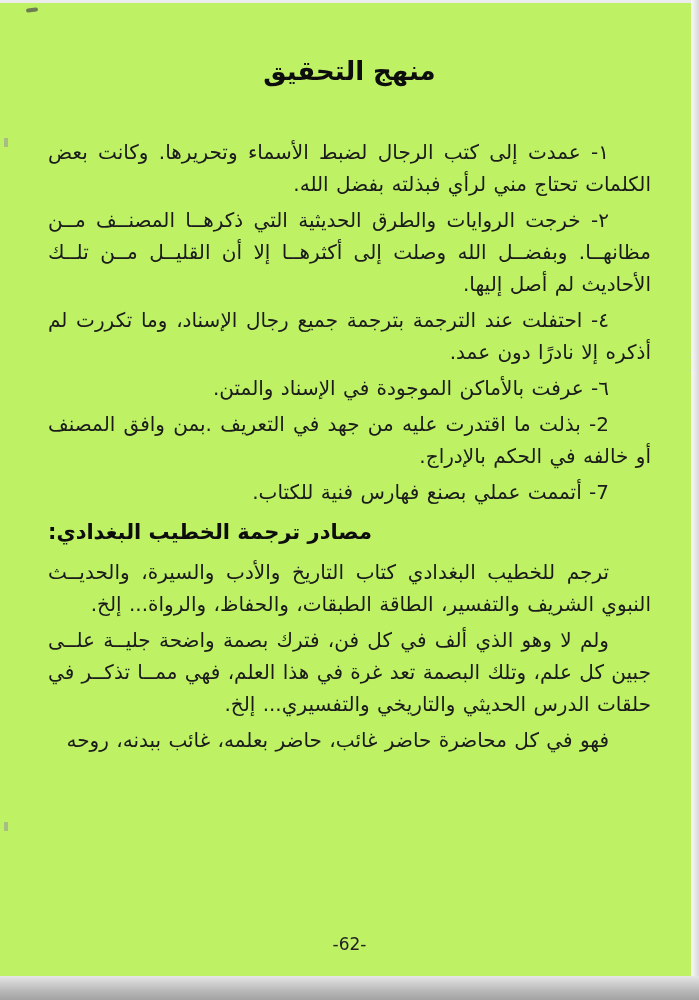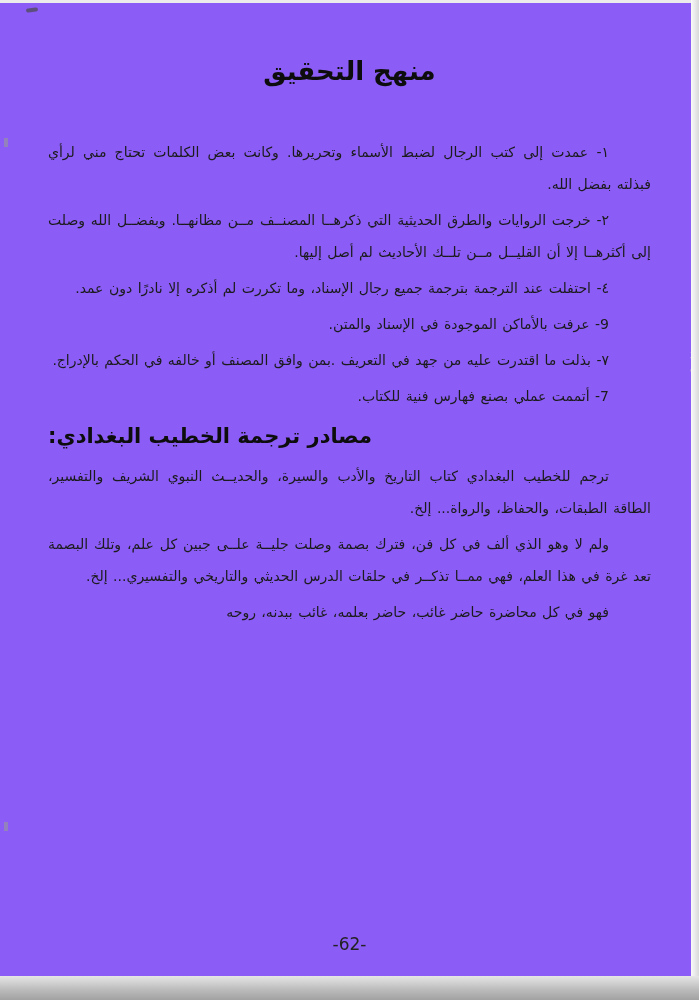--- a/index.html
+++ b/index.html
@@ -14,32 +14,32 @@
     overflow: hidden;
     font-family: "DejaVu Sans", sans-serif;
     color: #1b1b1b;
   }
   .page {
     position: absolute;
     inset: 0;
     box-sizing: border-box;
     padding: 56px 48px 16px 48px;
     direction: rtl;
-    background: #8b5cf6;
+    background: #bef264;
   }
   .title {
     text-align: center;
     font-size: 26px;
     font-weight: bold;
     letter-spacing: 0;
     margin: 0 0 50px 0;
     color: #0d0d0d;
   }
   .para {
-    font-size: 14px;
+    font-size: 20px;
     line-height: 32px;
     text-align: justify;
     margin: 0 0 4px 0;
     text-indent: 42px;
     word-spacing: 1px;
   }
   .section-heading {
     font-size: 21px;
     font-weight: bold;
     text-align: left;
@@ -112,28 +112,28 @@
 </head>
 <body>
 
 <div class="page">
 
   <h1 class="title">منهج التحقيق</h1>
 
   <p class="para">١- عمدت إلى كتب الرجال لضبط الأسماء وتحريرها. وكانت بعض الكلمات تحتاج مني لرأي فبذلته بفضل الله.</p>
   <p class="para">٢- خرجت الروايات والطرق الحديثية التي ذكرهــا المصنــف مــن مظانهــا. وبفضــل الله وصلت إلى أكثرهــا إلا أن القليــل مــن تلــك الأحاديث لم أصل إليها.</p>
   <p class="para">٤- احتفلت عند الترجمة بترجمة جميع رجال الإسناد، وما تكررت لم أذكره إلا نادرًا دون عمد.</p>
-  <p class="para">9- عرفت بالأماكن الموجودة في الإسناد والمتن.</p>
-  <p class="para">٧- بذلت ما اقتدرت عليه من جهد في التعريف .بمن وافق المصنف أو خالفه في الحكم بالإدراج.</p>
+  <p class="para">٦- عرفت بالأماكن الموجودة في الإسناد والمتن.</p>
+  <p class="para">2- بذلت ما اقتدرت عليه من جهد في التعريف .بمن وافق المصنف أو خالفه في الحكم بالإدراج.</p>
   <p class="para">7- أتممت عملي بصنع فهارس فنية للكتاب.</p>
 
   <h2 class="section-heading">مصادر ترجمة الخطيب البغدادي:</h2>
 
   <p class="para">ترجم للخطيب البغدادي كتاب التاريخ والأدب والسيرة، والحديــث النبوي الشريف والتفسير، الطاقة الطبقات، والحفاظ، والرواة... إلخ.</p>
-  <p class="para">ولم لا وهو الذي ألف في كل فن، فترك بصمة وصلت جليــة علــى جبين كل علم، وتلك البصمة تعد غرة في هذا العلم، فهي ممــا تذكــر في حلقات الدرس الحديثي والتاريخي والتفسيري... إلخ.</p>
+  <p class="para">ولم لا وهو الذي ألف في كل فن، فترك بصمة واضحة جليــة علــى جبين كل علم، وتلك البصمة تعد غرة في هذا العلم، فهي ممــا تذكــر في حلقات الدرس الحديثي والتاريخي والتفسيري... إلخ.</p>
   <p class="para">فهو في كل محاضرة حاضر غائب، حاضر بعلمه، غائب ببدنه، روحه</p>
 
   <div class="page-number">-62-</div>
 </div>
 
 <div class="watermark">Copyrighted material</div>
 
 <div class="edge-top"></div>
 <div class="edge-right"></div>
 <div class="edge-bottom"></div>

